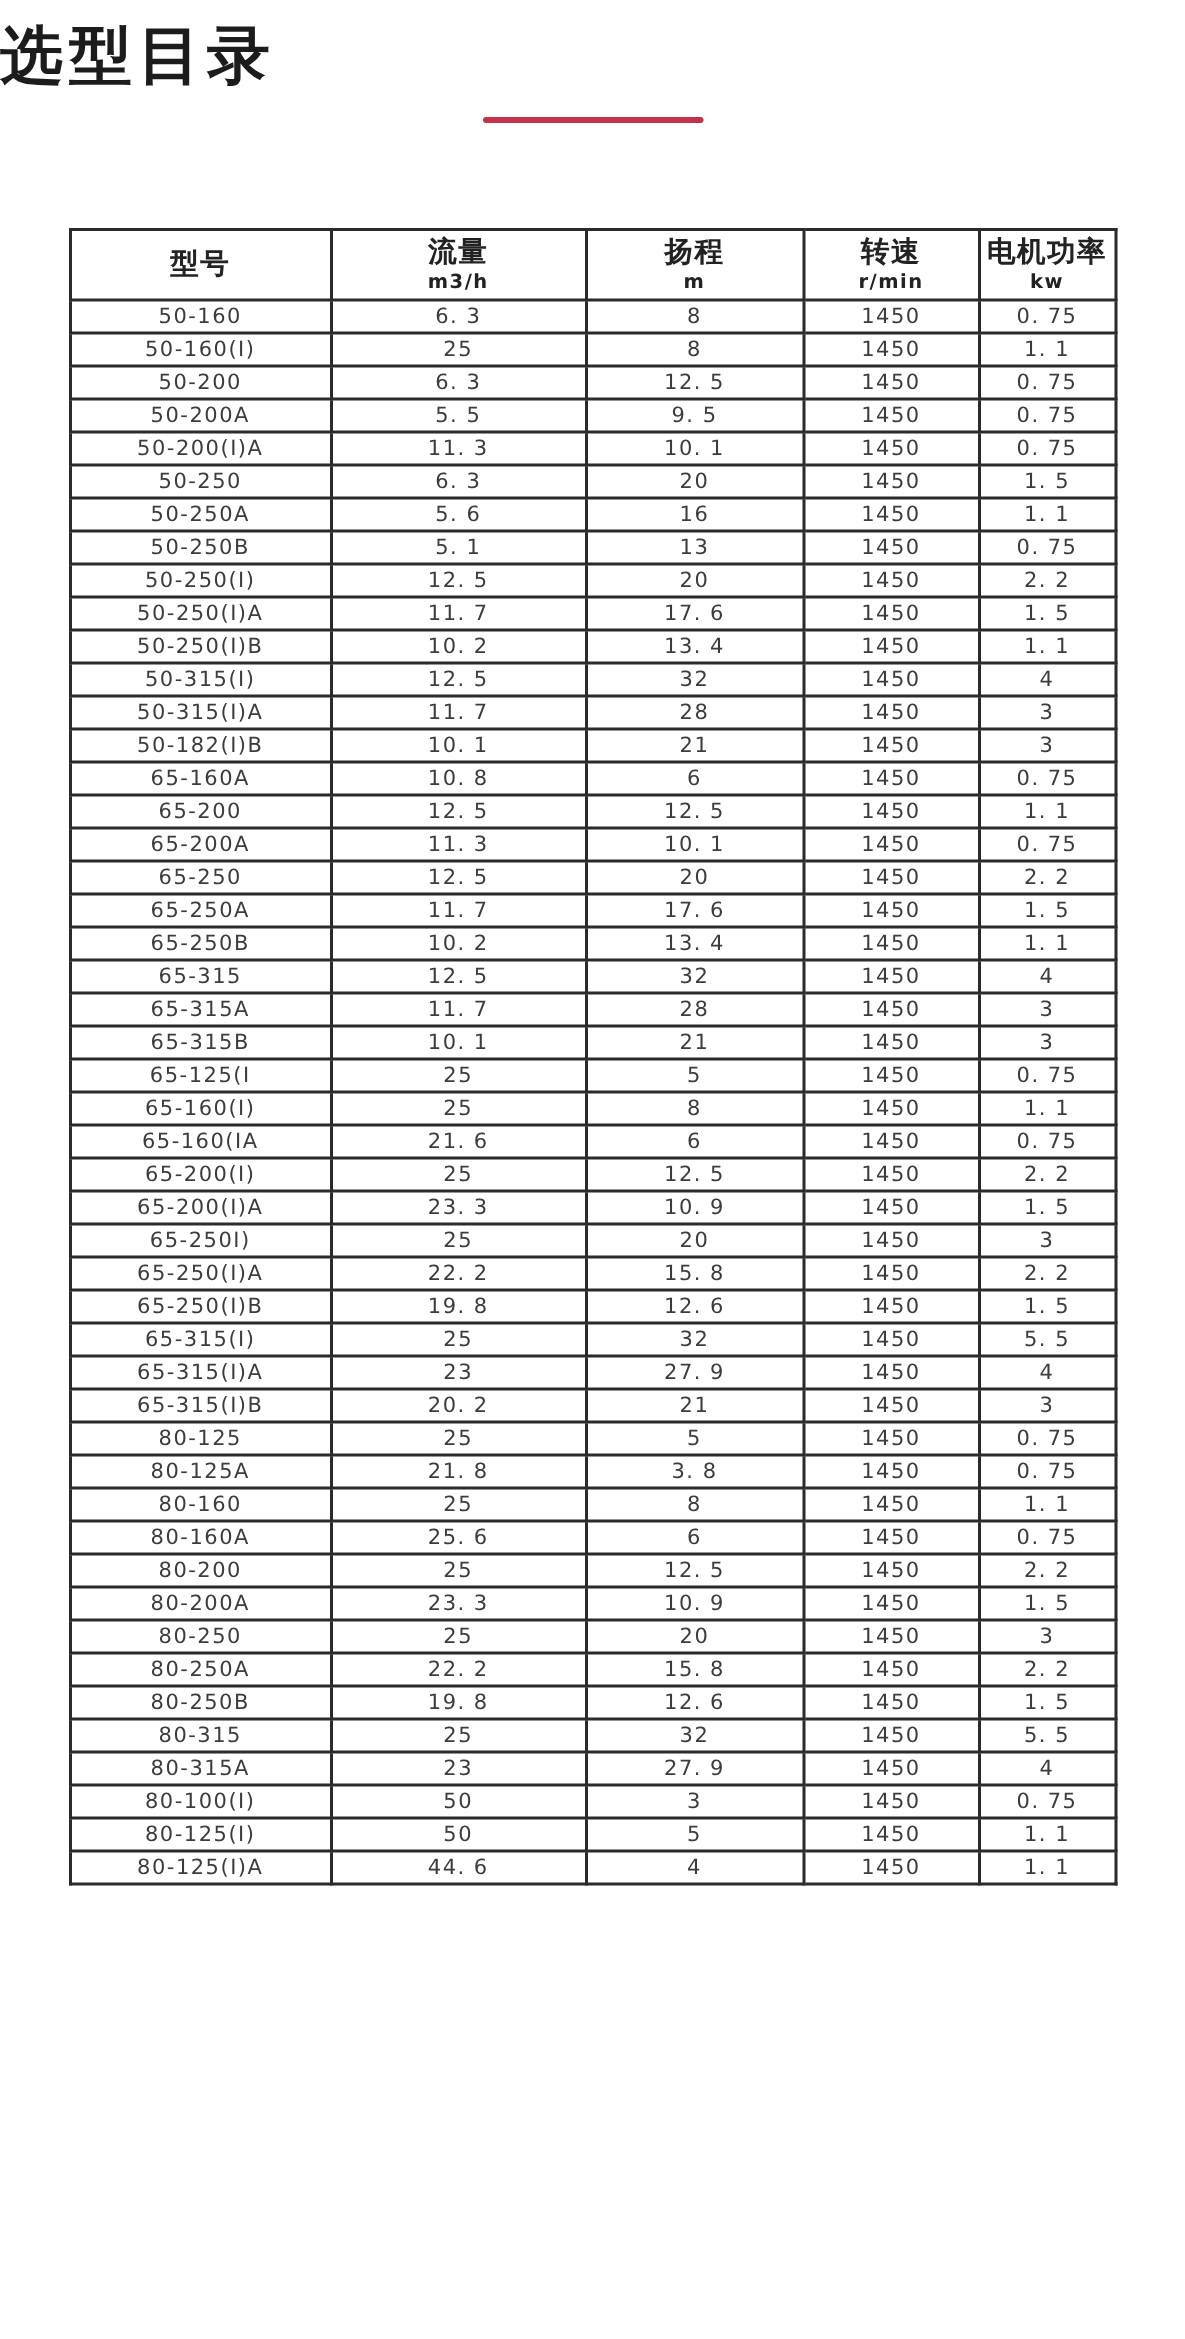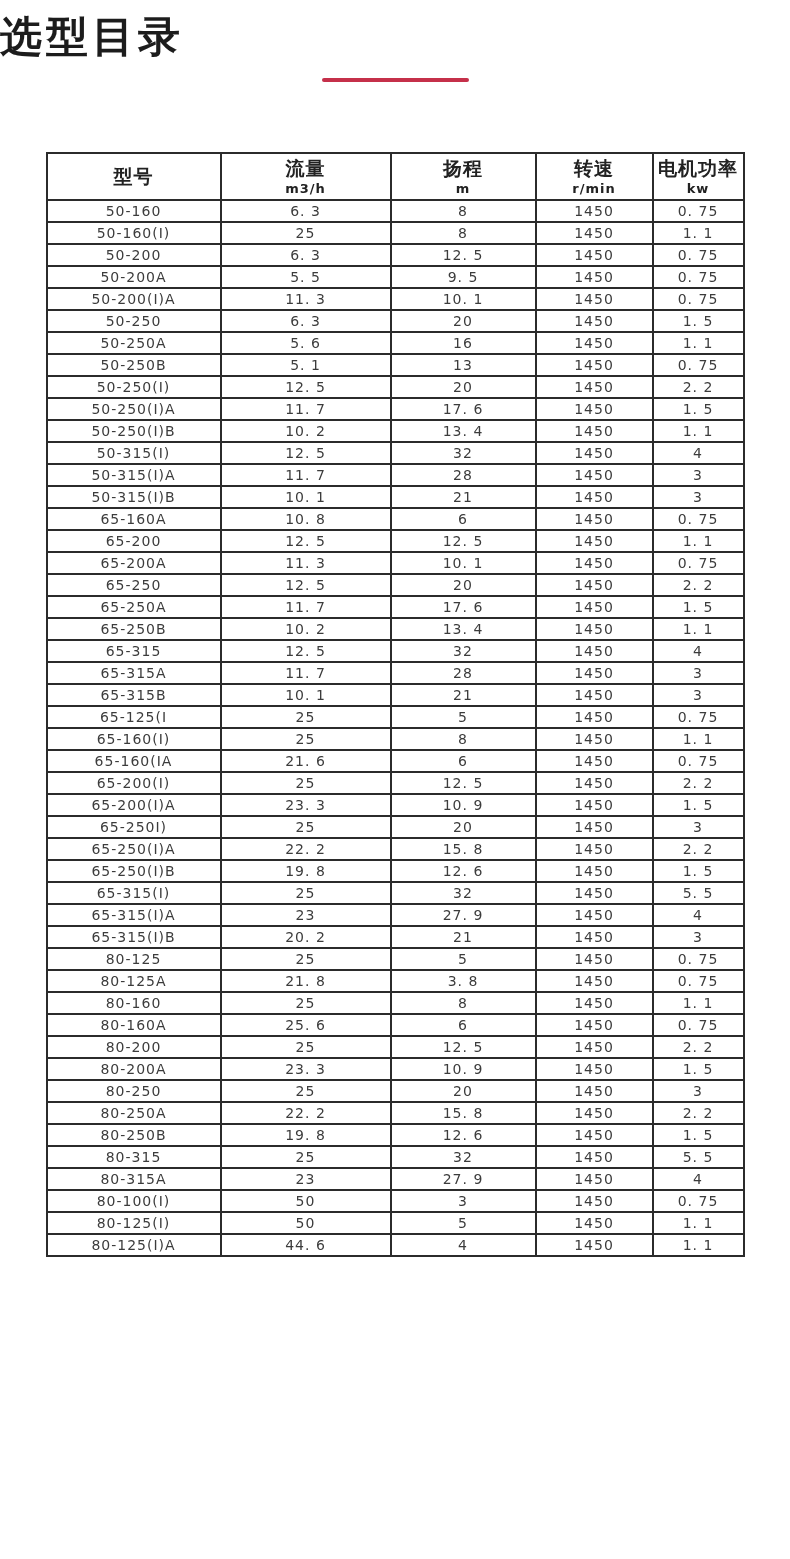--- a/index.html
+++ b/index.html
@@ -190,21 +190,21 @@
           <td>4</td>
         </tr>
         <tr>
           <td>50-315(I)A</td>
           <td>11. 7</td>
           <td>28</td>
           <td>1450</td>
           <td>3</td>
         </tr>
         <tr>
-          <td>50-315(I)B</td>
+          <td>50-182(I)B</td>
           <td>10. 1</td>
           <td>21</td>
           <td>1450</td>
           <td>3</td>
         </tr>
         <tr>
           <td>65-160A</td>
           <td>10. 8</td>
           <td>6</td>
           <td>1450</td>

